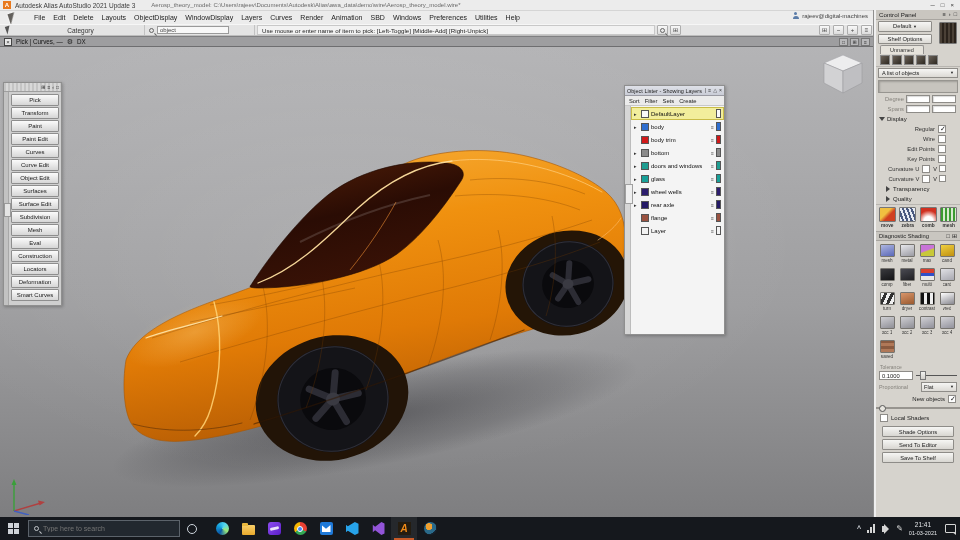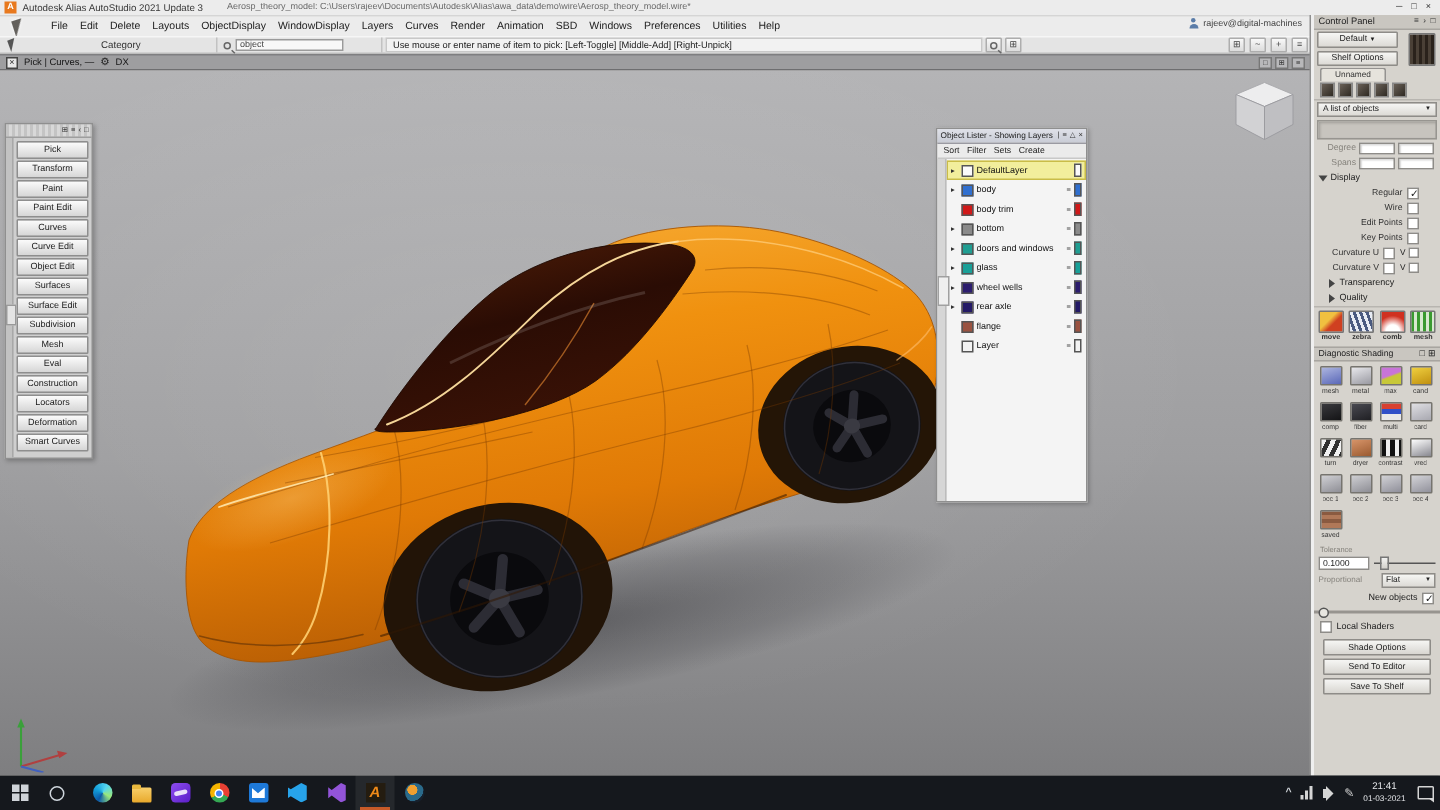--- a/index.html
+++ b/index.html
@@ -796,20 +796,24 @@
 
   <div class="taskbar">
     <div class="start">
       <div class="start-ic">
           <i></i>
           <i></i>
           <i></i>
           <i></i>
         </div>
     </div>
+    <div class="tb-search">
+      <i class="lens"></i>
+      <input placeholder="Type here to search" style="">
+    </div>
     <div class="cortana">
         <i></i>
       </div>
     <div class="tb-apps">
 
         <div class="tb-app edge">
           <i class="app-ic"></i>
         </div>
 
         <div class="tb-app explorer">

